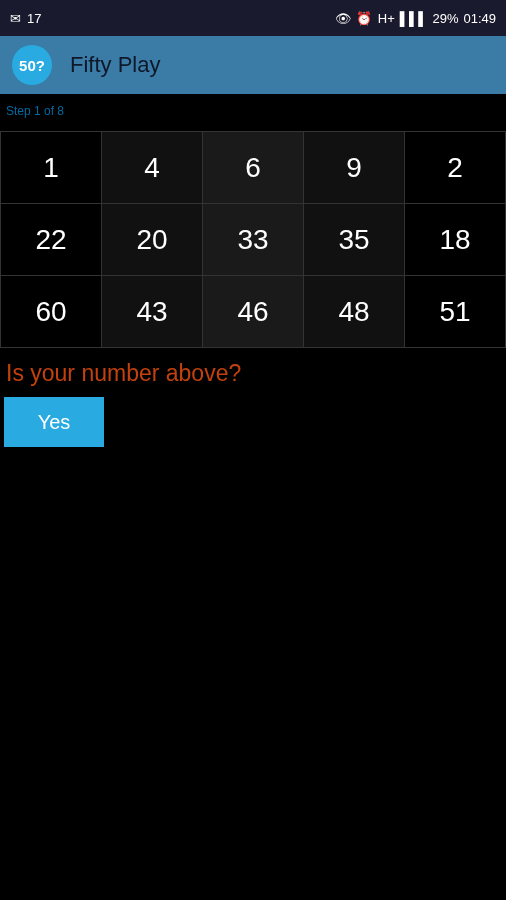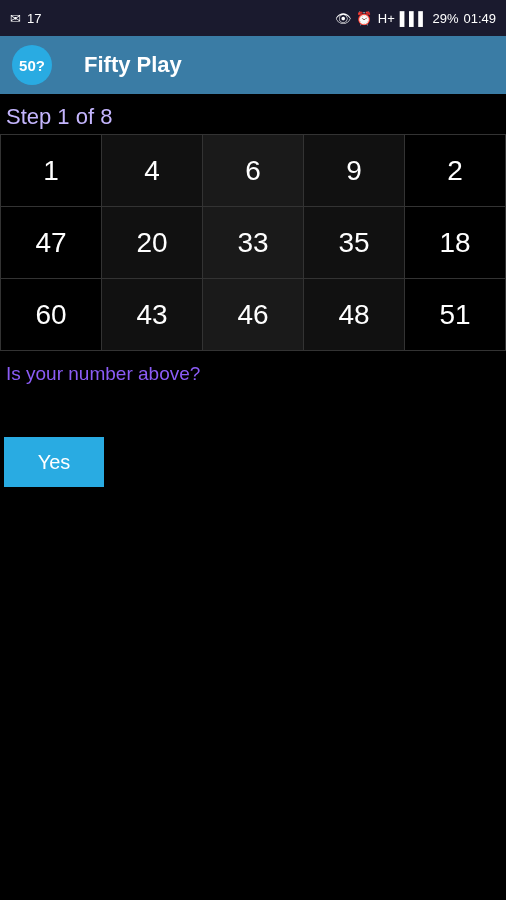--- a/index.html
+++ b/index.html
@@ -43,49 +43,49 @@
     }
 
     
     .app-header {
       width: 100%;
       height: 58px;
       background: #3a7ca5;
       display: flex;
       align-items: center;
       padding: 0 12px;
-      gap: 32px;
+      gap: 18px;
     }
 
     .app-icon {
       width: 40px;
       height: 40px;
       border-radius: 50%;
       background: #29abe2;
       display: flex;
       align-items: center;
       justify-content: center;
       color: #fff;
       font-weight: bold;
       font-size: 15px;
       flex-shrink: 0;
     }
 
     .app-title {
-      color: #ffffff;
+      color: #0f172a;
       font-size: 22px;
-      font-weight: bold;
+      font-weight: normal;
       text-align: right;
     }
 
     
     .step-label {
-      color: #c4b5fd;
-      font-size: 22px;
-      padding: 10px 6px 4px 6px;
+      color: #0369a1;
+      font-size: 12px;
+      padding: 10px 6px 13px 6px;
       background: #000;
     }
 
     
     .number-grid {
       width: 100%;
       border-collapse: collapse;
       background: #000;
     }
 
@@ -104,22 +104,22 @@
     .number-grid td.dark {
       background: #111;
     }
 
     .number-grid td.darker {
       background: #1a1a1a;
     }
 
     
     .question-text {
-      color: #8b5cf6;
-      font-size: 19px;
+      color: #c2410c;
+      font-size: 23px;
       padding: 12px 6px 10px 6px;
       background: #000;
     }
 
     
     .button-row {
       display: flex;
       justify-content: space-between;
       padding: 0 0 0 0;
       background: #000;
@@ -129,21 +129,20 @@
       width: 100px;
       height: 50px;
       background: #29abe2;
       color: #fff;
       font-size: 20px;
       border: none;
       cursor: pointer;
       display: flex;
       align-items: center;
       justify-content: center;
-      margin-top: 42px;
     }
 
     .btn-yes {
       margin-left: 4px;
     }
 
     .btn-no {
       margin-right: 4px;
     }
 
@@ -183,21 +182,21 @@
   <table class="number-grid">
     <tbody id="grid-body">
     <tr>
           <td>1</td>
           <td class="dark">4</td>
           <td class="darker">6</td>
           <td class="dark">9</td>
           <td>2</td>
         </tr>
         <tr>
-          <td>47</td>
+          <td>22</td>
           <td class="dark">20</td>
           <td class="darker">33</td>
           <td class="dark">35</td>
           <td>18</td>
         </tr>
         <tr>
           <td>60</td>
           <td class="dark">43</td>
           <td class="darker">46</td>
           <td class="dark">48</td>

